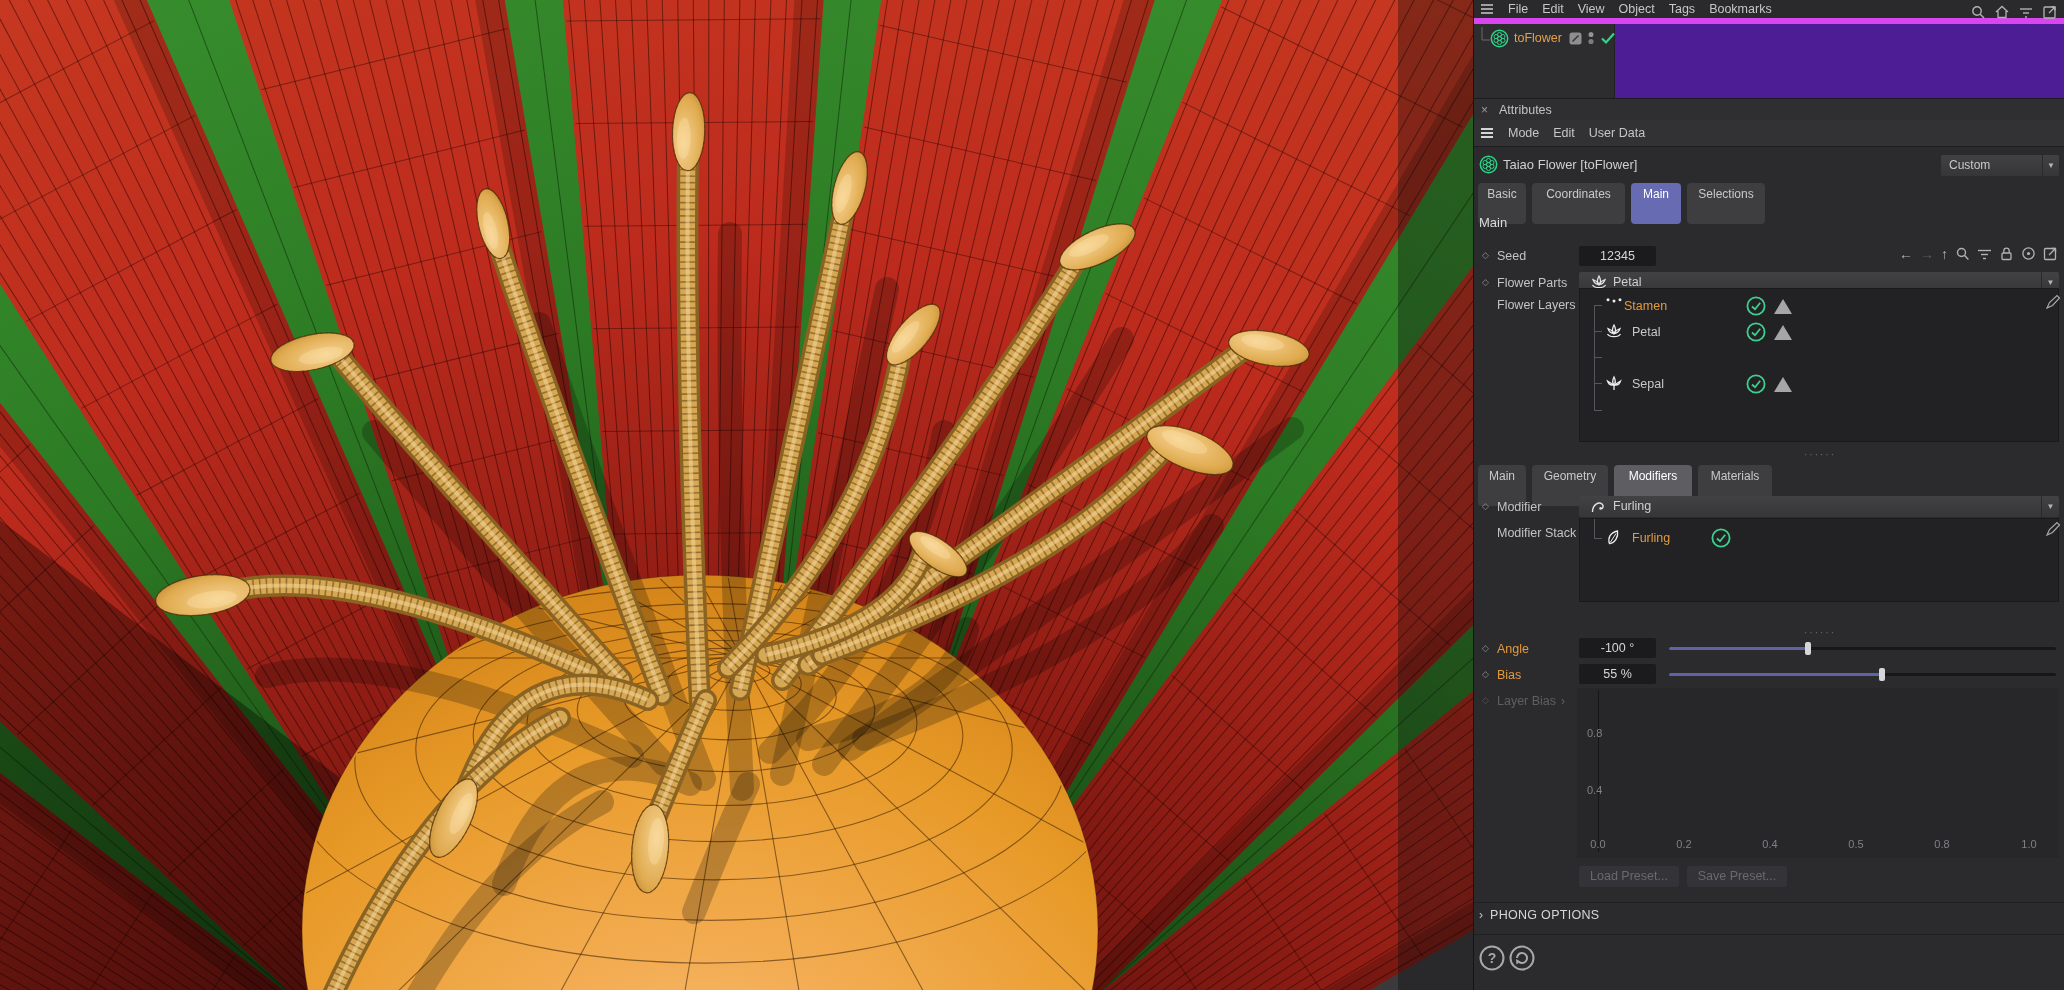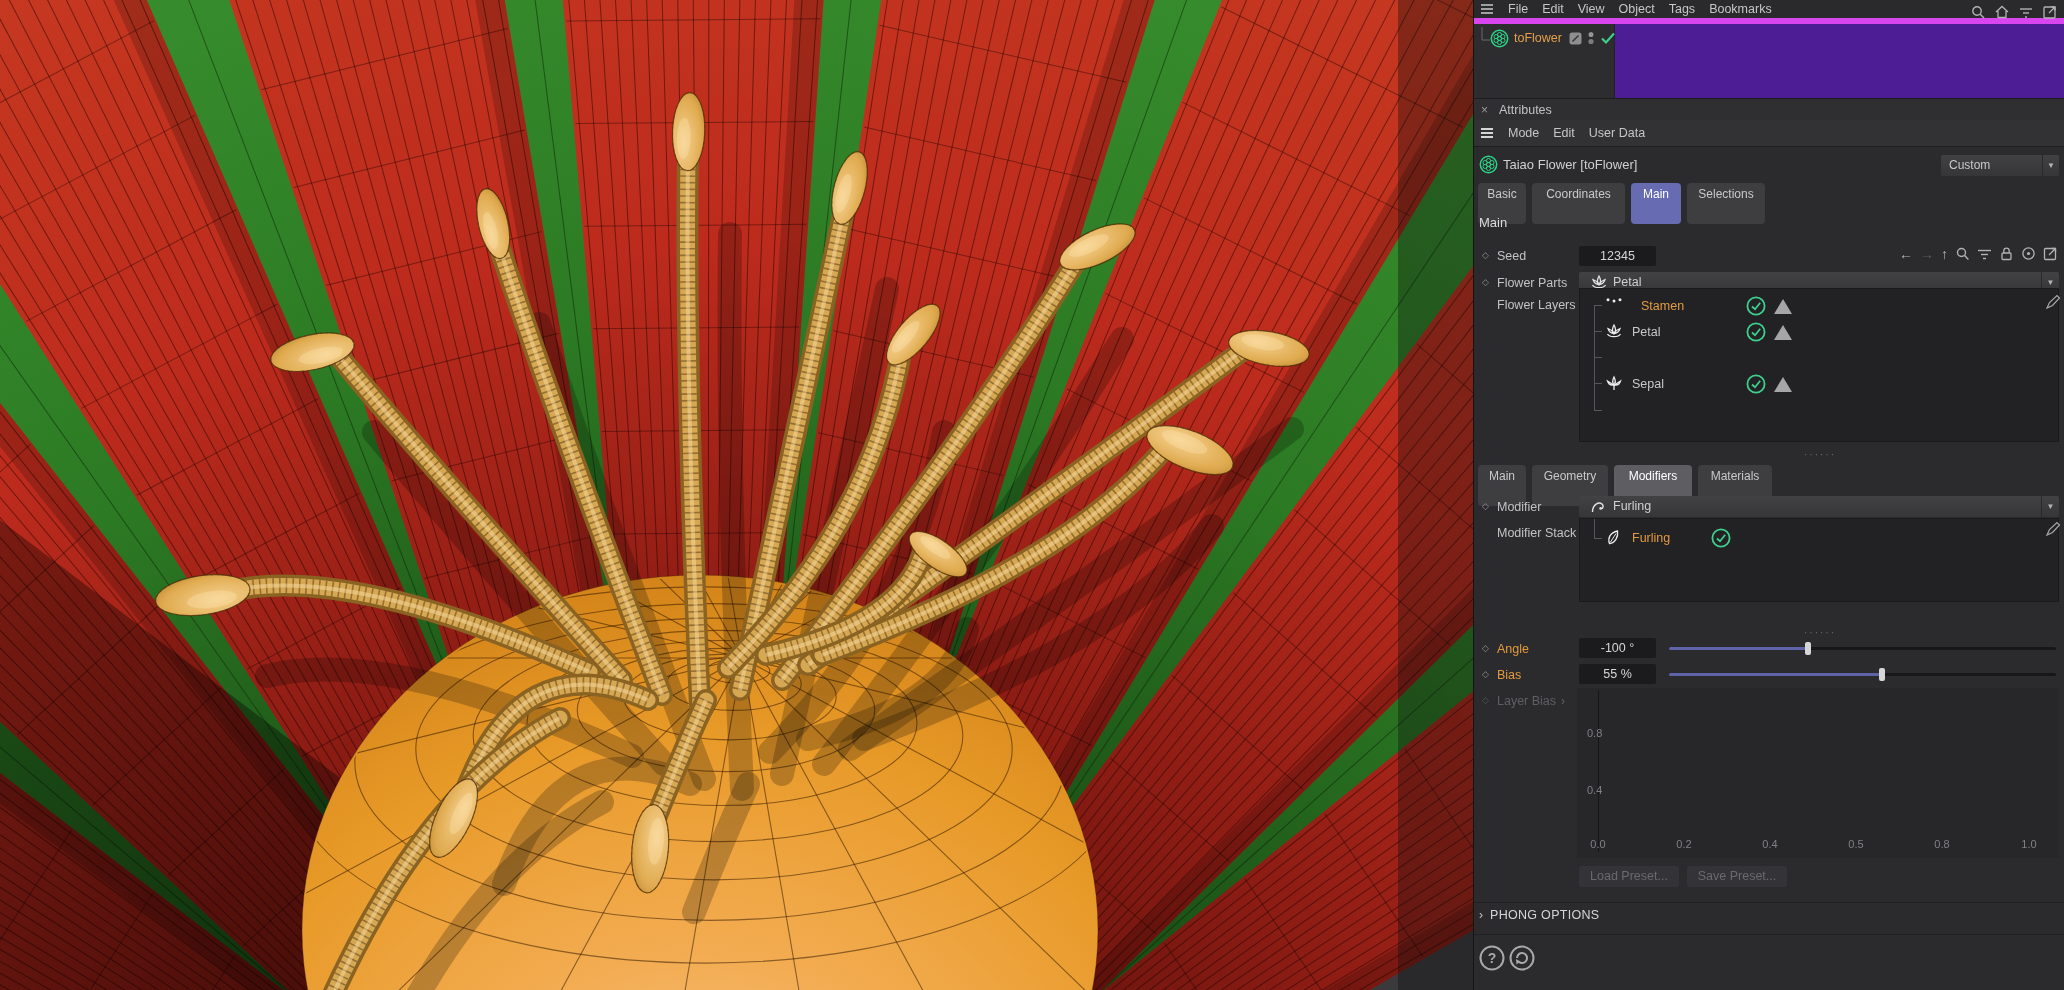--- a/index.html
+++ b/index.html
@@ -815,21 +815,21 @@
         <svg width="20" height="20" style="margin-left:24px">
           <g fill="none" stroke="#eceked" stroke-width="1.3">
             <path d="M10 17 V7"></path>
               <path d="M10 17 C7.5 13 5.5 10 4.5 5.5"></path>
               <path d="M10 17 C12.5 13 14.5 10 15.5 5.5"></path>
           </g>
           <circle cx="10" cy="5" r="1.5" fill="#ececee"></circle>
             <circle cx="4" cy="3.8" r="1.5" fill="#ececee"></circle>
             <circle cx="16" cy="3.8" r="1.5" fill="#ececee"></circle>
         </svg>
-        <span class="nm orange" style="margin-left:17px">Stamen</span>
+        <span class="nm orange" style="margin-left:0">Stamen</span>
         <svg width="22" height="22" style="position:absolute;left:165px;">
             <circle cx="11" cy="11" r="8.6" fill="none" stroke="#3ecf8e" stroke-width="1.8"></circle>
             <polyline points="7,11.5 10,14.2 15.2,7.8" fill="none" stroke="#3ecf8e" stroke-width="1.8"></polyline>
           </svg>
         <div class="tri" style="position:absolute;left:194px;"></div>
       </div>
 
       <div class="lrow" style="top:30px;">
         <svg width="20" height="18" style="margin-left:24px">
           <g fill="none" stroke="#ececee" stroke-width="1.3">

